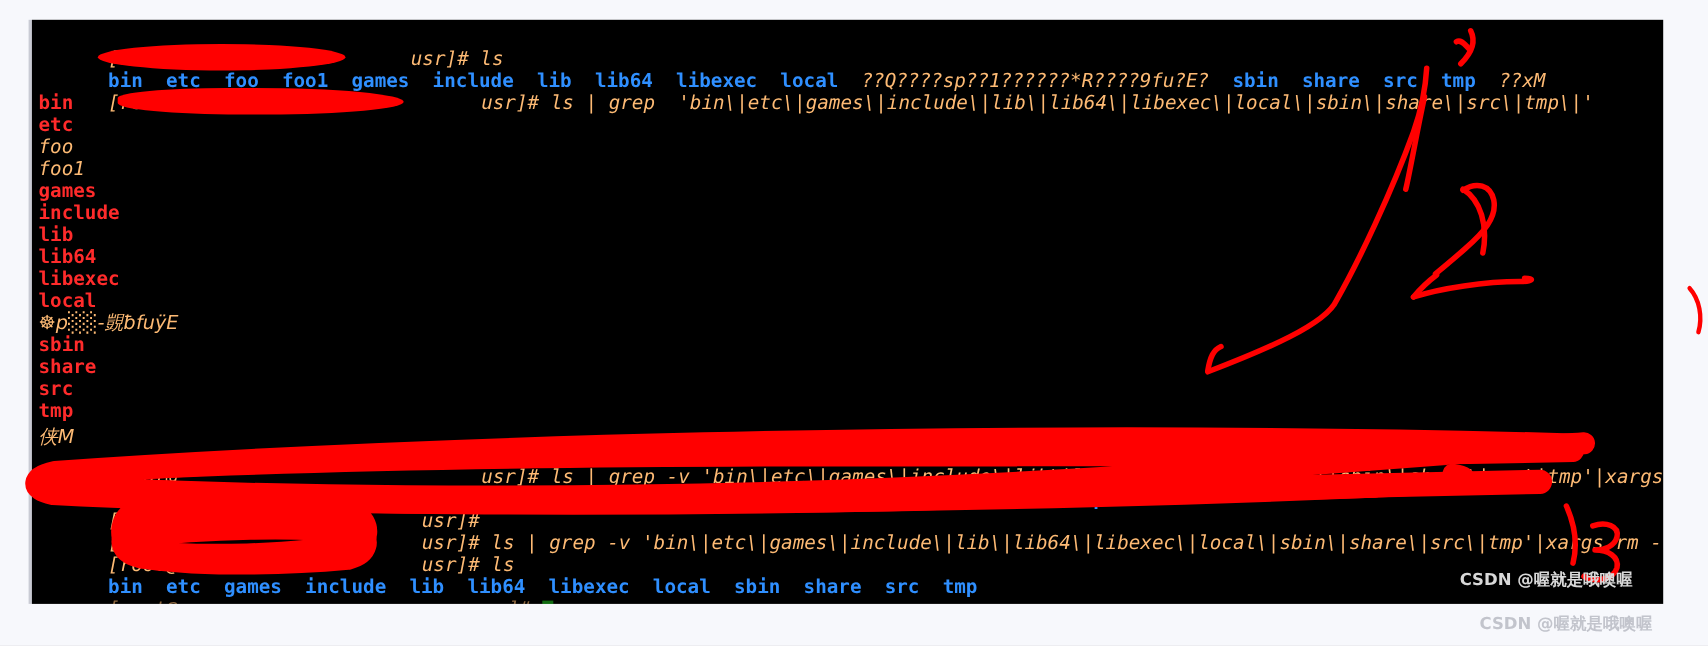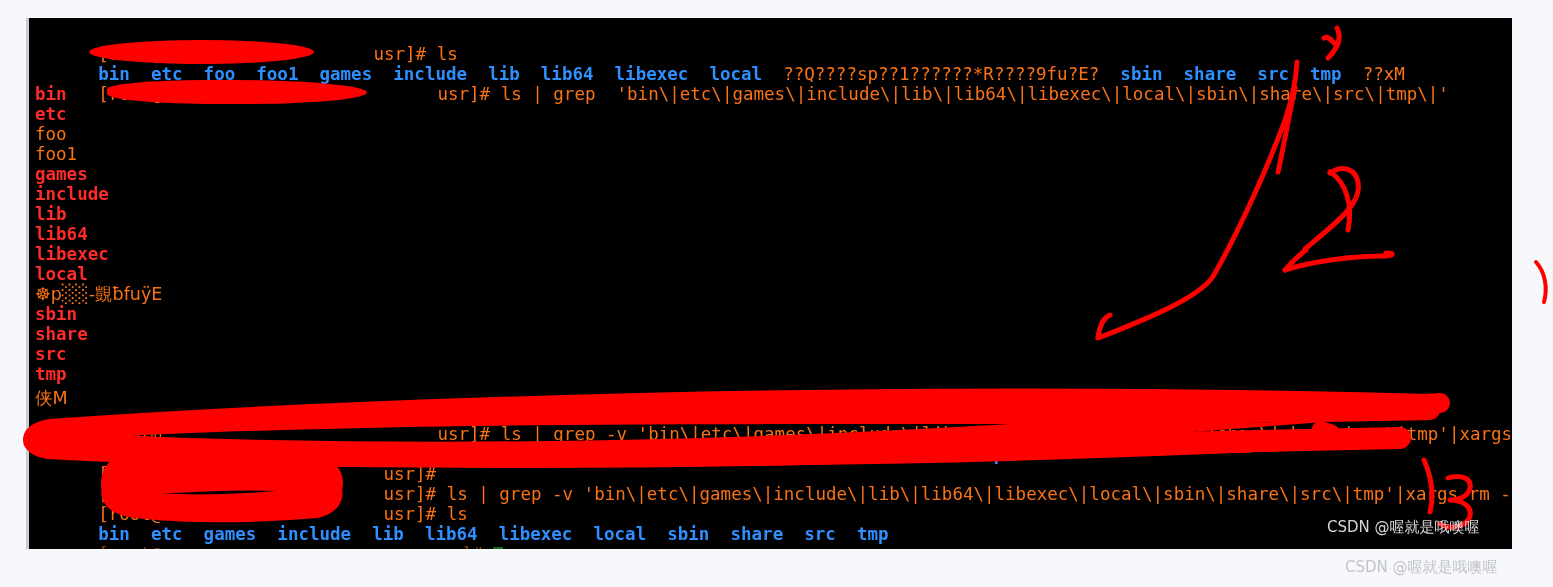--- a/index.html
+++ b/index.html
@@ -37,21 +37,21 @@
   .line {
     position: absolute;
     left: 6px;
     white-space: pre;
     font-family: "DejaVu Sans Mono", "Liberation Mono", monospace;
     font-size: 17.5px;
     line-height: 20px;
     letter-spacing: 0px;
     color: #e8e8e8;
   }
-  .c-white  { color: #f97316; }
+  .c-white  { color: #fdba74; font-style: italic; }
   .c-dir    { color: #2f8fff; }
   .c-red    { color: #ff2b2b; font-weight: bold; }
   .c-cyan   { color: #2f8fff; font-weight: bold; }
   .bold     { font-weight: bold; }
   .cjk {
     font-family: "DejaVu Sans", sans-serif;
     text-align: right;
   }
   .cursor {
     display: inline-block;
@@ -73,20 +73,21 @@
     width: 1553px;
     height: 587px;
     pointer-events: none;
   }
   
   .watermark {
     position: absolute;
     font-family: "DejaVu Sans", "Liberation Sans", sans-serif;
     font-size: 15px;
     white-space: nowrap;
+    font-weight: bold;
   }
   #wm-inner {
     left: 1327px;
     top: 518px;
     color: #d8d8d8;
   }
   #wm-outer {
     left: 1345px;
     top: 558px;
     color: #c2c4cc;

